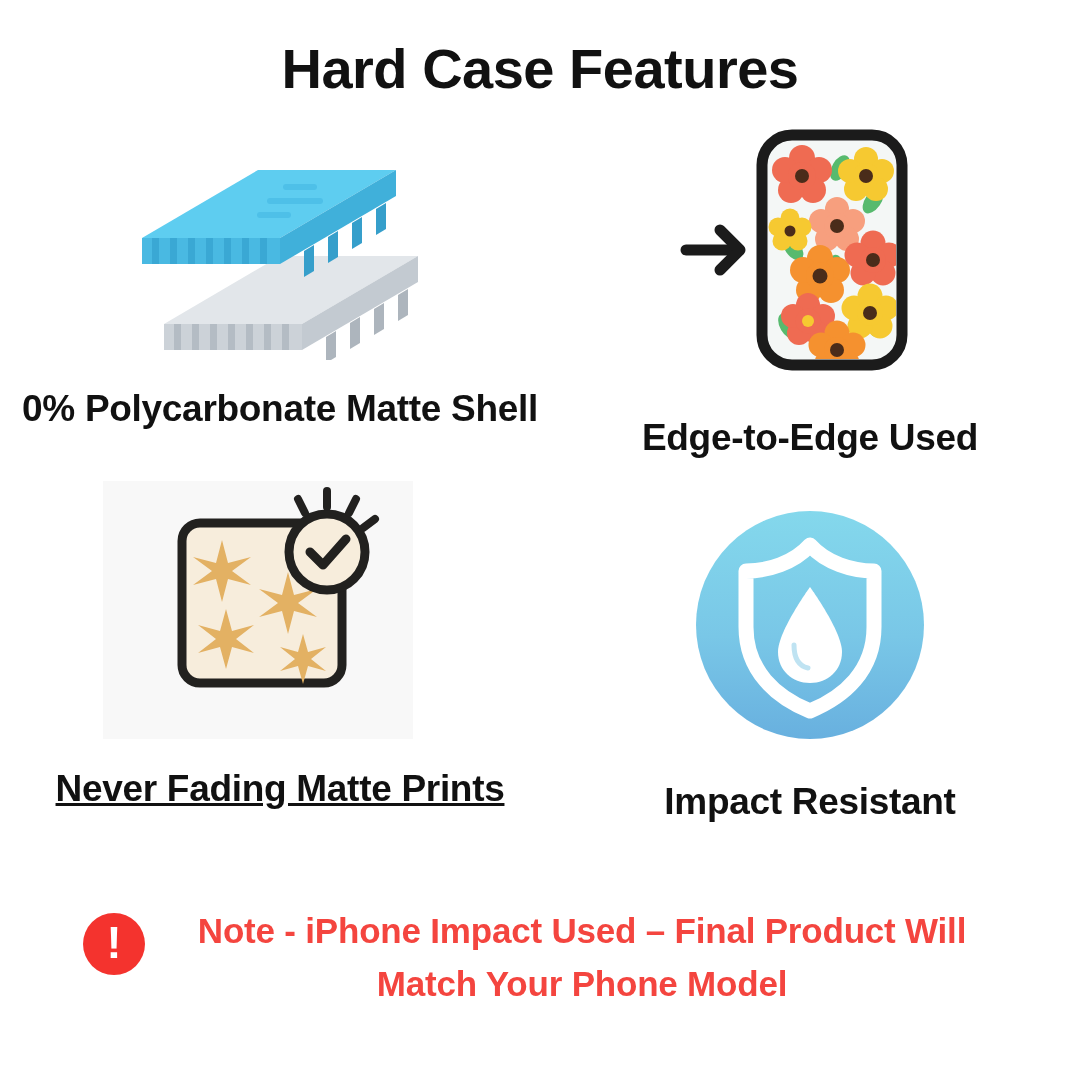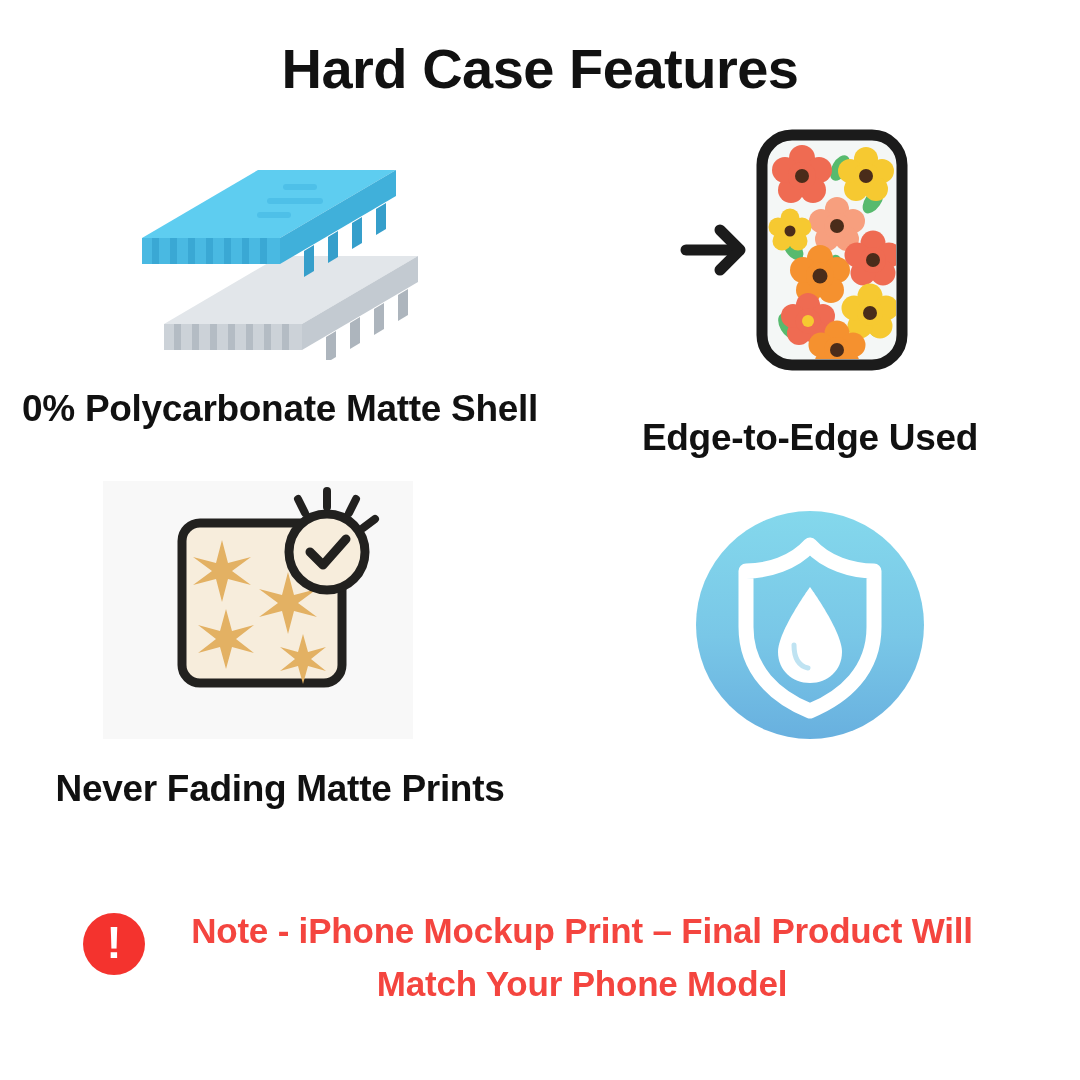--- a/index.html
+++ b/index.html
@@ -63,21 +63,21 @@
   #feature-never-fading  { left: 20px;  top: 470px;  width: 520px; }
   #feature-impact        { left: 560px; top: 505px;  width: 500px; }
 
   #feature-polycarbonate .feature-art { height: 200px; }
   #feature-polycarbonate .feature-label { margin-top: 22px; }
 
   #feature-edge-print .feature-art { height: 245px; }
   #feature-edge-print .feature-label { margin-top: 38px; }
 
   #feature-never-fading .feature-art { height: 272px; }
-  #feature-never-fading .feature-label { margin-top: 20px; }
+  #feature-never-fading .feature-label { margin-top: 20px; text-decoration: underline; }
 
   #feature-impact .feature-art { height: 240px; }
   #feature-impact .feature-label { margin-top: 30px; }
 
   
   .art-plate {
     position: absolute;
     left: 83px;
     top: 11px;
     width: 310px;
@@ -375,22 +375,23 @@
           </linearGradient>
         </defs>
         <circle cx="116" cy="116" r="114" fill="url(#impactGrad)"></circle>
 
         <path d="M116 36 C 100 54, 74 62, 52 62 L 52 118 C 52 162, 82 188, 116 202 C 150 188, 180 162, 180 118 L 180 62 C 158 62, 132 54, 116 36 Z" fill="none" stroke="#ffffff" stroke-width="15" stroke-linejoin="round"></path>
 
         <path d="M116 78 C 116 78, 84 122, 84 143 C 84 161, 98 174, 116 174 C 134 174, 148 161, 148 143 C 148 122, 116 78, 116 78 Z" fill="#ffffff"></path>
         <path d="M100 136 C 100 150, 105 157, 114 159" fill="none" stroke="#bfe3f2" stroke-width="5" stroke-linecap="round"></path>
       </svg>
     </div>
+    <div class="feature-label">Impact Resistant</div>
   </div>
 
   <div class="note">
     <div class="note-badge">
       <span class="note-badge-mark">!</span>
     </div>
-    <div class="note-text">Note - iPhone Mockup Print – Final Product Will Match Your Phone Model</div>
+    <div class="note-text">Note - iPhone Impact Used – Final Product Will Match Your Phone Model</div>
   </div>
 
 </div>
 
 </body></html>

